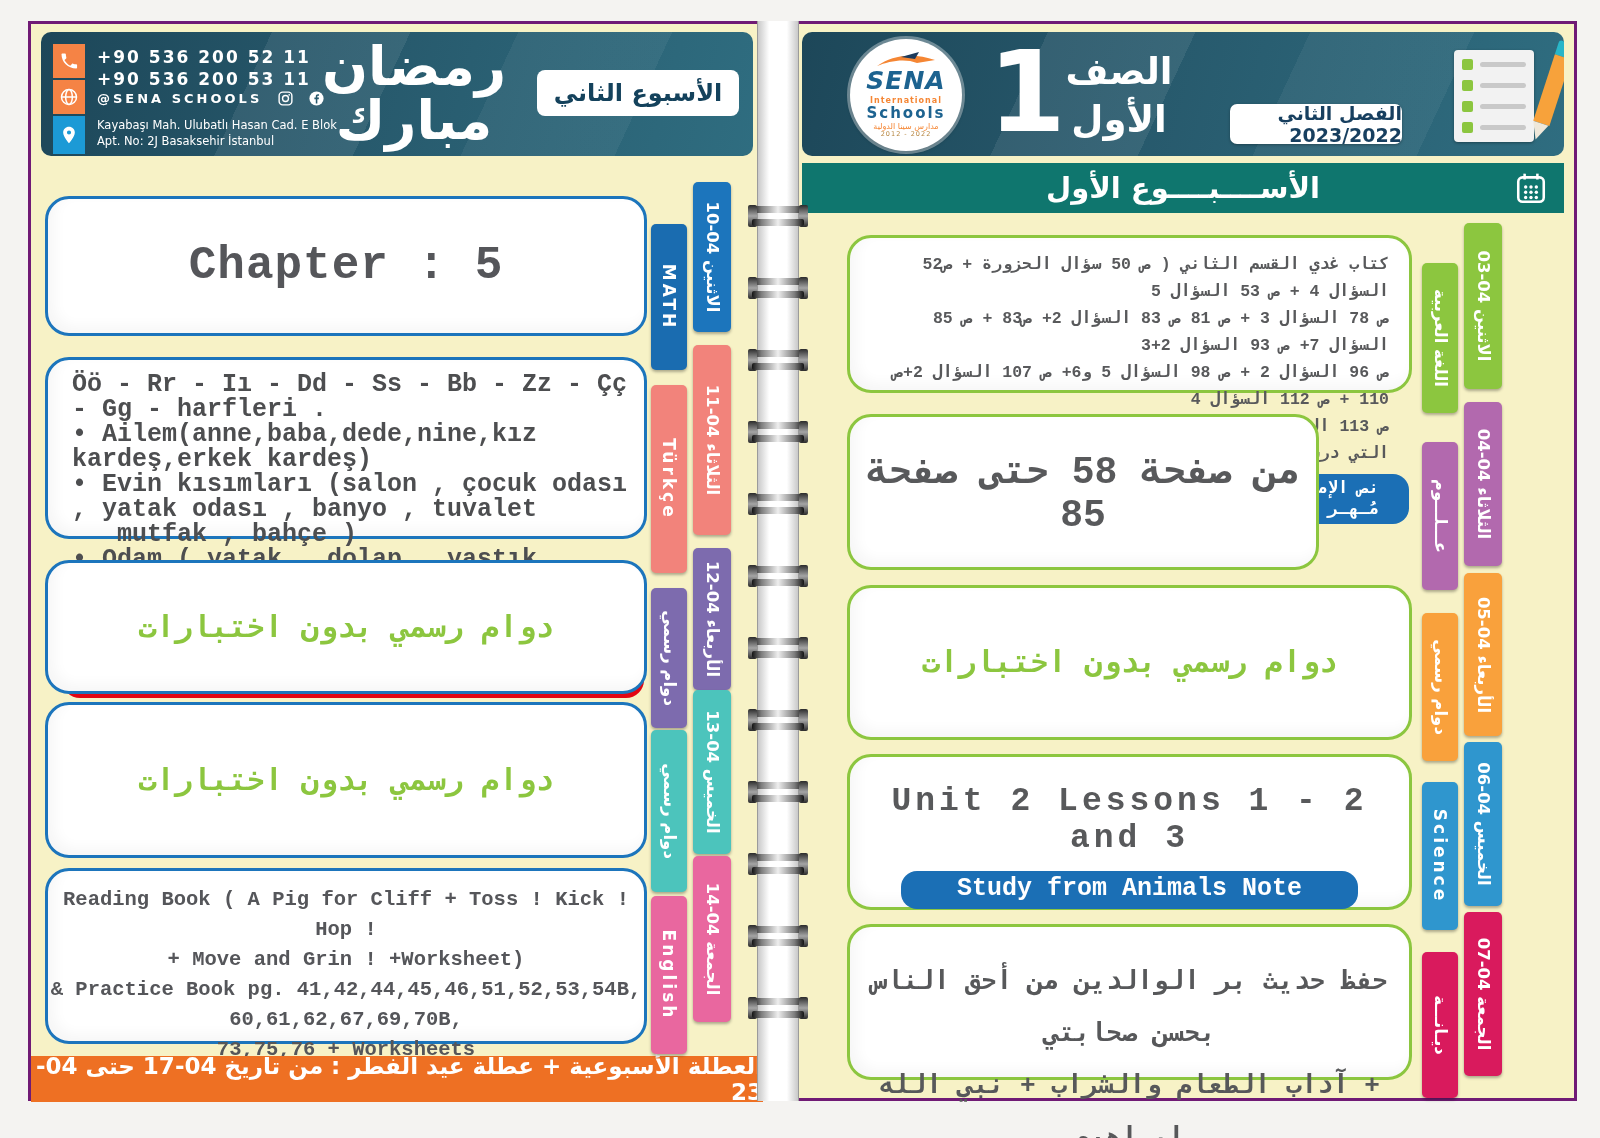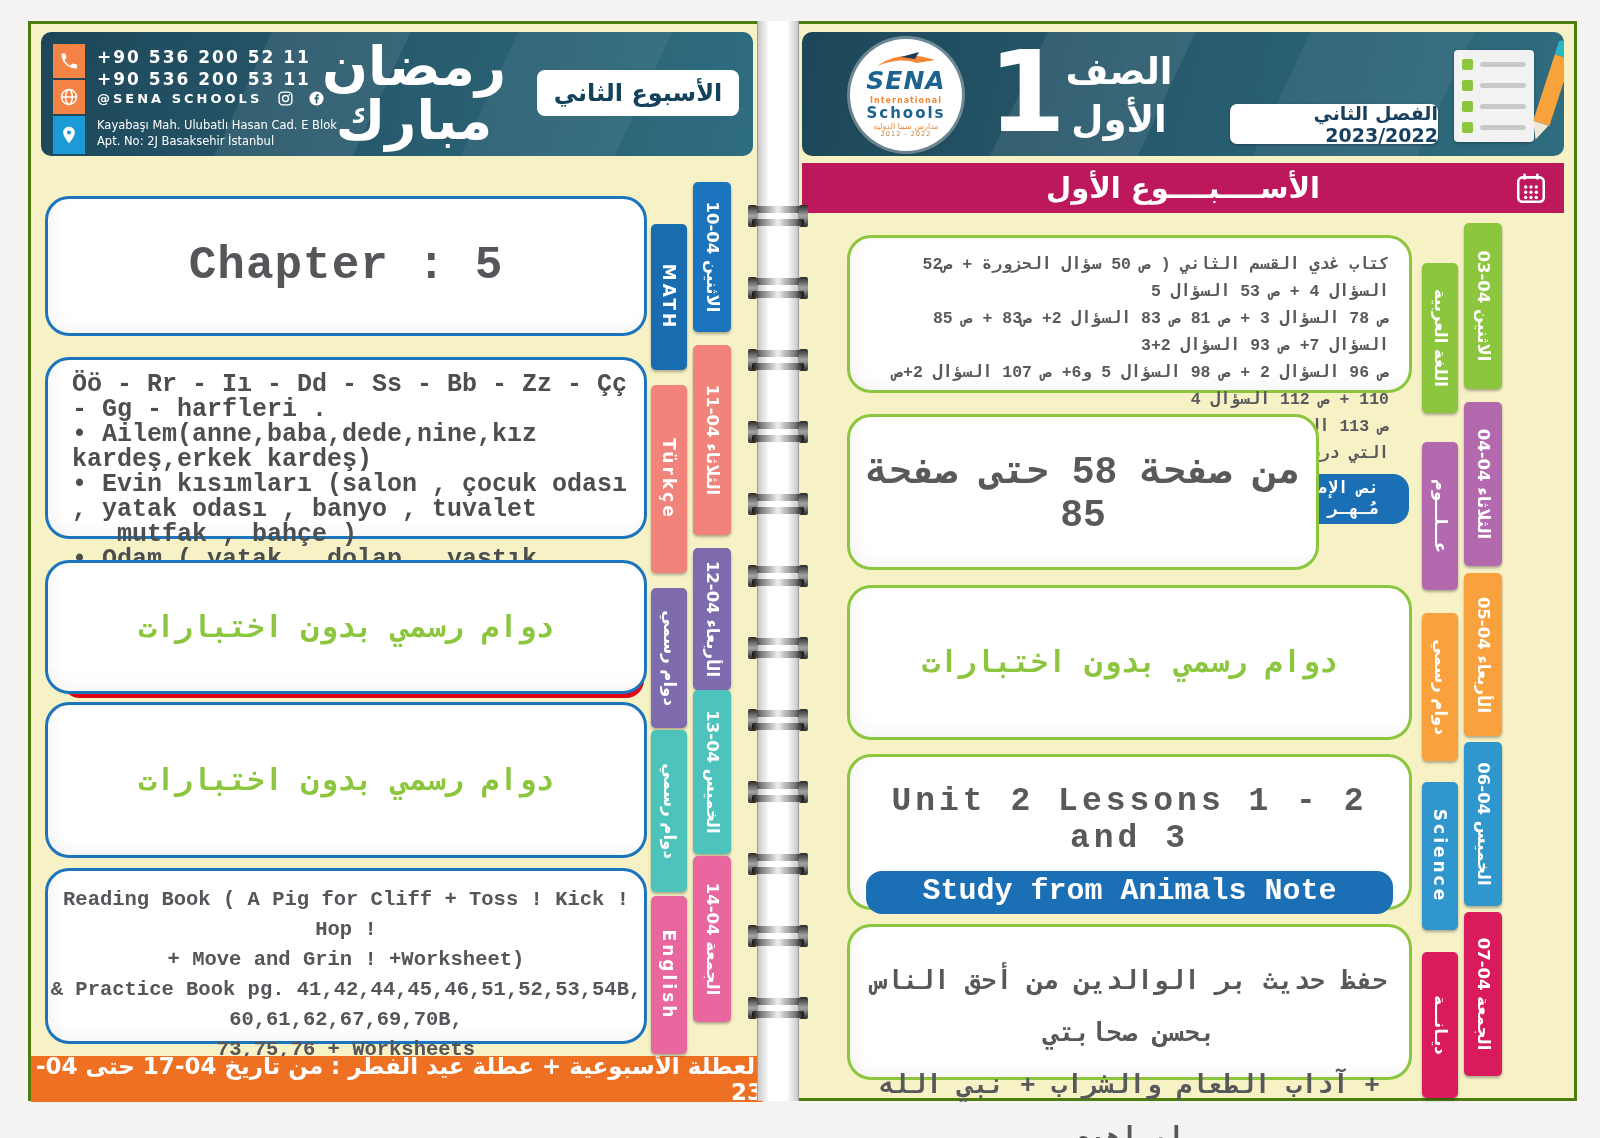--- a/index.html
+++ b/index.html
@@ -1,21 +1,21 @@
 <!DOCTYPE html>
 <html><head>
 <meta charset="utf-8">
 <style>
   html,body{margin:0;padding:0;background:#ffffff;}
   *{box-sizing:border-box;}
   body{font-family:"DejaVu Sans",sans-serif;}
   #canvas{position:relative;width:1600px;height:1138px;background:#f4f3f1;overflow:hidden;}
 
   
-  .page{position:absolute;top:21px;height:1080px;background:#f7f2c6;border:3px solid #4d7c0f;z-index:1;}
+  .page{position:absolute;top:21px;height:1080px;background:#f7f2c6;border:3px solid #701a75;z-index:1;}
   #left-page{left:28px;width:738px;}
   #right-page{left:789px;width:788px;}
 
   
   .spine{position:absolute;left:757px;top:21px;width:42px;height:1080px;z-index:5;
          background:linear-gradient(90deg,#c9c9c9,#ffffff 28%,#ffffff 72%,#c9c9c9);
          border-left:1px solid #9b9b9b;border-right:1px solid #9b9b9b;}
   .clip{position:absolute;left:748px;width:60px;height:22px;z-index:7;}
   .clip::before,.clip::after{content:"";position:absolute;left:4px;right:4px;height:7px;border-radius:2px;
          background:linear-gradient(90deg,#141414,#7c7c7c 18%,#eeeeee 50%,#7c7c7c 82%,#141414);}
@@ -52,36 +52,36 @@
   .logo .s1{font-size:8px;color:#f58634;font-weight:bold;letter-spacing:1px;}
   .logo .s2{font-size:15px;font-weight:bold;color:#1d6390;letter-spacing:2px;}
   .logo .s3{font-size:8px;color:#f58634;}
   .logo .s4{font-size:6.5px;color:#b5853f;letter-spacing:1px;}
   .grade-num{position:absolute;left:186px;top:-2px;color:#fff;font-size:112px;font-weight:bold;line-height:124px;}
   .grade-txt{position:absolute;left:252px;top:16px;width:130px;color:#fff;font-size:37px;font-weight:bold;
              text-align:center;line-height:1.3;}
   .hbadge{position:absolute;background:#fff;border-radius:7px;display:flex;align-items:center;justify-content:center;
           color:#173f5f;font-size:19px;font-weight:bold;box-shadow:0 1px 3px rgba(0,0,0,.3);}
   #badge-program{left:432px;top:20px;width:206px;height:40px;}
-  #badge-semester{left:428px;top:72px;width:208px;height:40px;}
+  #badge-semester{left:428px;top:72px;width:172px;height:40px;}
 
   
   .checklist{position:absolute;left:652px;top:10px;width:116px;height:108px;}
   .sheet{position:absolute;left:0;top:8px;width:80px;height:92px;background:#f2f2f2;border-radius:4px;
          box-shadow:0 1px 3px rgba(0,0,0,.35);padding:9px 8px;display:flex;flex-direction:column;justify-content:space-between;}
   .srow{display:flex;align-items:center;}
   .srow b{width:11px;height:11px;background:#8cc63f;border-radius:2px;}
   .srow i{flex:1;height:5px;background:#c9c9c9;border-radius:3px;margin-left:7px;}
   .pencil{position:absolute;right:10px;top:-2px;width:17px;height:104px;transform:rotate(18deg);}
   .pencil .eraser{height:15px;background:#29b6c8;border-radius:3px 3px 0 0;}
   .pencil .body{height:70px;background:#f7a23b;}
   .pencil .tip{width:0;height:0;border-left:8.5px solid transparent;border-right:8.5px solid transparent;border-top:17px solid #efe8da;}
 
   
-  .week-banner{position:absolute;left:10px;right:10px;top:139px;height:50px;background:#be185d;
+  .week-banner{position:absolute;left:10px;right:10px;top:139px;height:50px;background:#0f766e;
                display:flex;align-items:center;justify-content:center;color:#fff;font-size:29px;font-weight:bold;}
   .week-banner .cal{position:absolute;right:16px;top:8px;}
 
   
   .card{position:absolute;background:#fff;border-radius:24px;box-shadow:inset 6px -6px 14px rgba(0,0,0,.04);font-family:Liberation Mono, monospace;}
   .card.bl{border:3px solid #1c75bc;}
   .card.gr{border:3px solid #8cc63f;}
 
   .vtab{position:absolute;border-radius:5px;box-shadow:0 2px 3px rgba(0,0,0,.3);z-index:2;}
   .vtab span{position:absolute;top:50%;left:50%;white-space:nowrap;transform:translate(-50%,-50%) rotate(90deg);
@@ -98,21 +98,21 @@
             padding:2px 16px 4px;font-size:18.5px;font-weight:bold;}
 
   .ar-lines{direction:rtl;text-align:right;padding:13px 20px 0 14px;color:#58595b;font-size:16.5px;font-weight:bold;line-height:27px;}
   .blue-pill{display:block;width:fit-content;margin:7px auto 0;background:#1b6fb5;color:#fff;border-radius:16px;
              padding:3px 30px 5px;font-size:17px;font-weight:bold;direction:rtl;}
 
   .en-lines{padding-top:14px;text-align:center;color:#55565a;font-size:20.5px;font-weight:bold;line-height:30px;}
 
   .unit-line{padding-top:26px;text-align:center;color:#58595b;font-size:33px;font-weight:bold;letter-spacing:4px;}
   .unit-pill{display:block;width:fit-content;margin:14px auto 0;background:#1b6fb5;color:#fff;border-radius:16px;
-             padding:3px 56px 6px;font-size:30px;font-weight:bold;}
+             padding:3px 56px 6px;font-size:25px;font-weight:bold;}
 
   .rel-lines{direction:rtl;text-align:center;padding-top:29px;color:#57585a;font-size:26px;font-weight:bold;line-height:52px;}
 
   .footer-banner{position:absolute;left:0;right:0;top:1032px;height:46px;background:#ee7023;
                  display:flex;align-items:center;justify-content:center;color:#fff;font-size:23px;font-weight:bold;direction:rtl;}
 </style>
 </head>
 <body>
 
 <div id="canvas">

